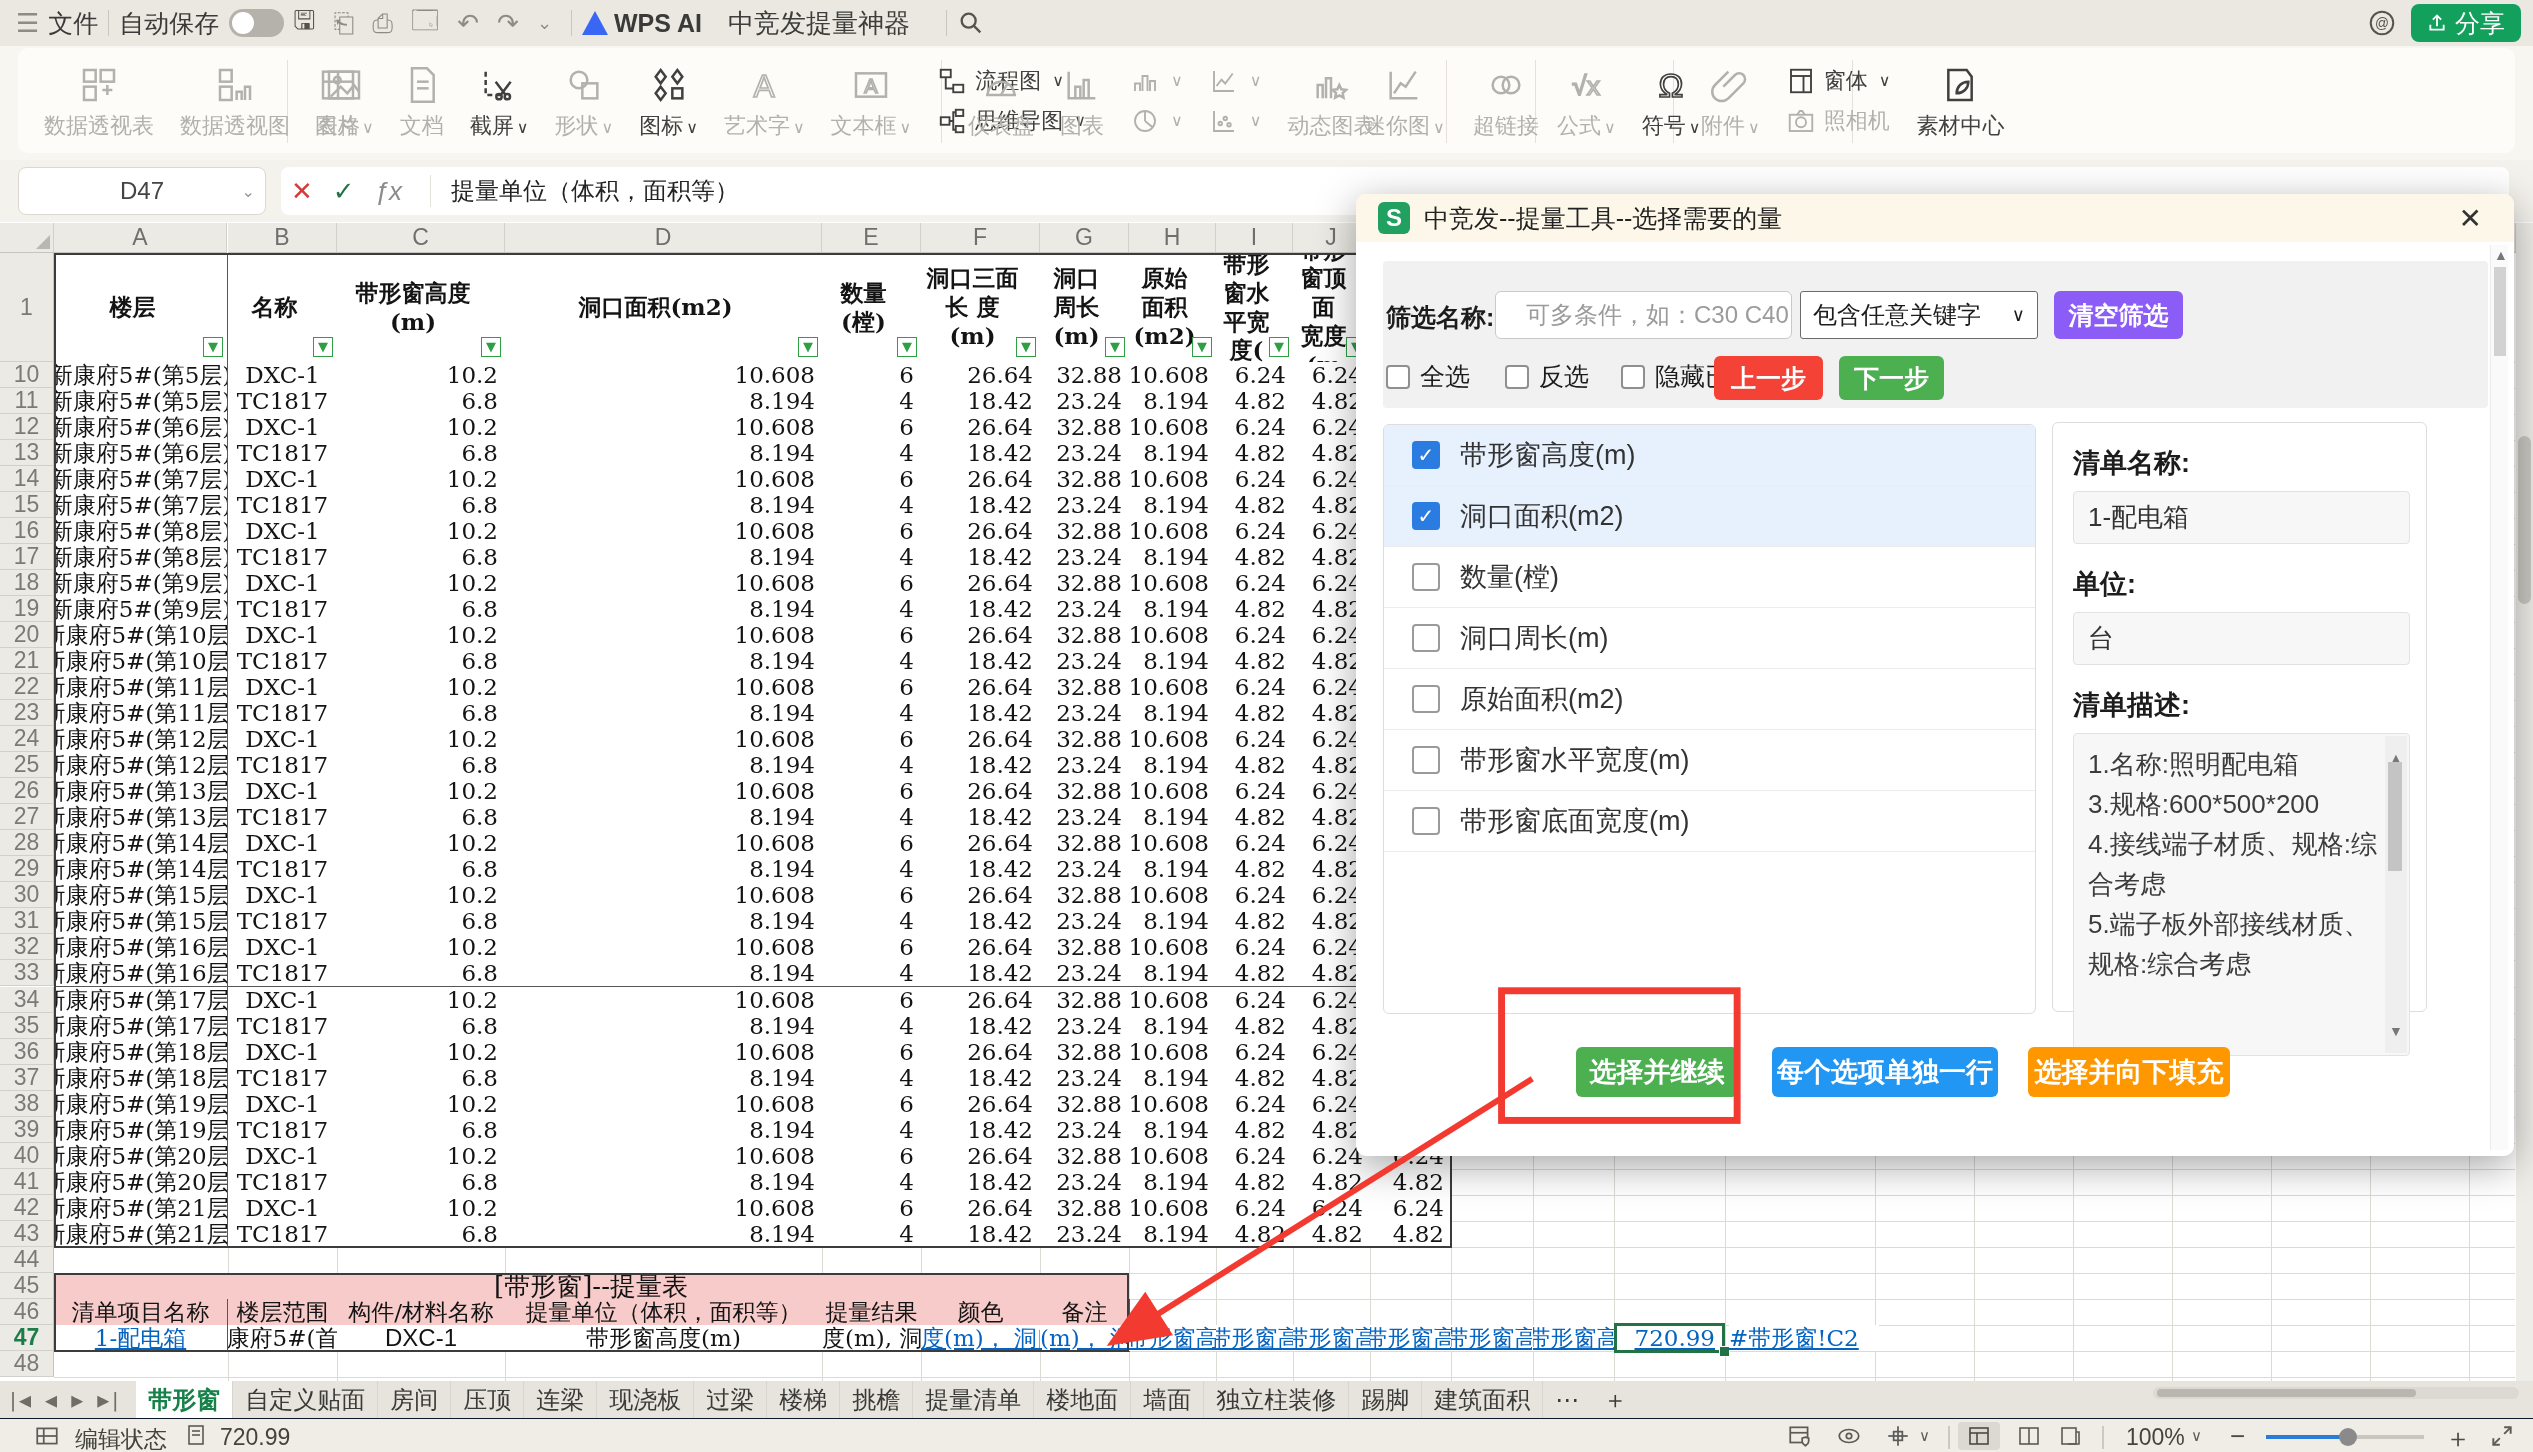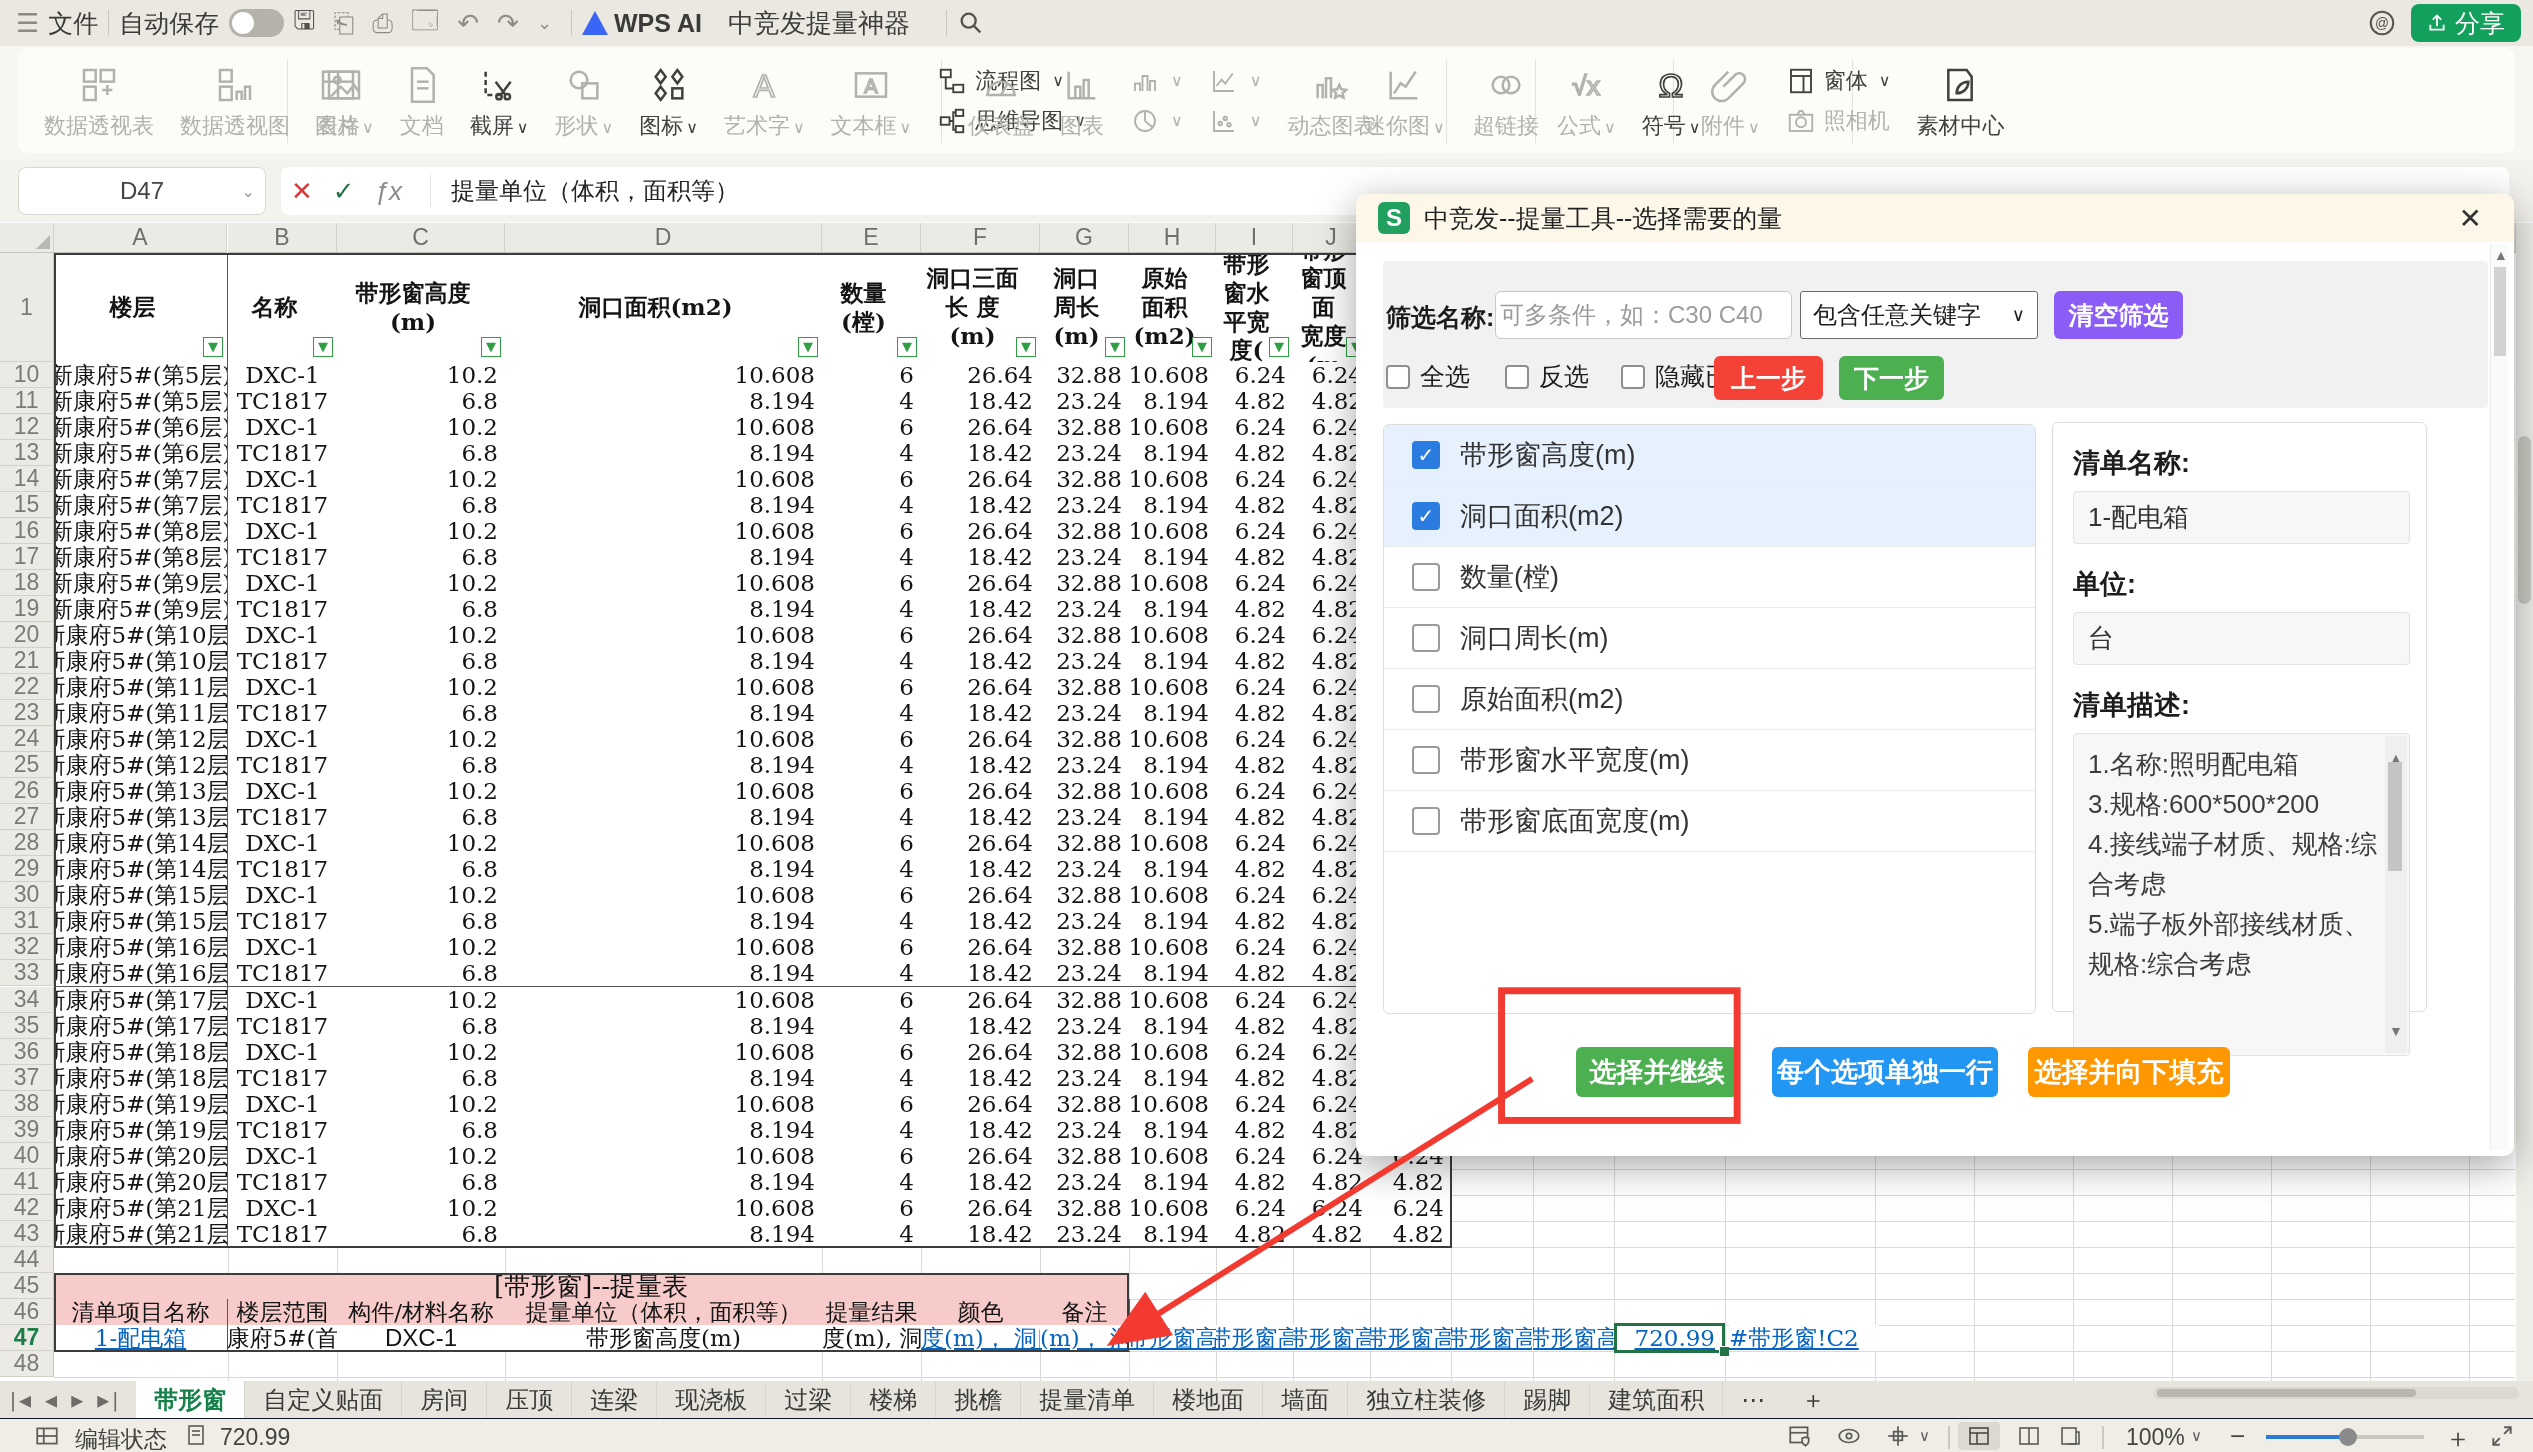--- a/index.html
+++ b/index.html
@@ -62,21 +62,21 @@
   #vthumb { position:absolute; left:2px; top:213px; width:13px; height:168px; background:#c9c7c1; border-radius:7px; }
 
   
   #dialog { position:absolute; left:1356px; top:194px; width:1158px; height:962px; background:#fff; border-radius:10px; box-shadow:0 10px 40px rgba(0,0,0,.35); }
   #dlg-title { position:absolute; left:0; top:0; right:0; height:48px; background:#fdf7e9; border-radius:10px 10px 0 0; display:flex; align-items:center; }
   #dlg-logo { width:32px; height:32px; background:#21a05f; border-radius:6px; color:#fff; font-weight:bold; font-size:24px; display:flex; align-items:center; justify-content:center; margin-left:22px; }
   #dlg-title-text { font-size:25px; color:#222; margin-left:14px; }
   #dlg-close { position:absolute; right:32px; top:8px; font-size:28px; color:#333; }
   #dlg-filterpanel { position:absolute; left:27px; top:67px; width:1105px; height:147px; background:#f1f1f1; border-radius:4px; }
   .dlg-lbl { font-weight:bold; font-size:25px; color:#1c1c1c; }
-  #flt-input { position:absolute; left:139px; top:97px; width:297px; height:48px; background:#fff; border:1px solid #c9c9c9; border-radius:6px; font-size:24px; color:#9b9b9b; display:flex; align-items:center; padding-left:4px; }
+  #flt-input { position:absolute; left:139px; top:97px; width:297px; height:48px; background:#fff; border:1px solid #c9c9c9; border-radius:6px; font-size:24px; color:#9b9b9b; display:flex; align-items:center; padding-left:30px; }
   #flt-select { position:absolute; left:444px; top:97px; width:238px; height:48px; background:#fff; border:1px solid #6b6b6b; border-radius:3px; font-size:24px; color:#1c1c1c; display:flex; align-items:center; padding:0 12px; justify-content:space-between; }
   .btn { display:flex; align-items:center; justify-content:center; color:#fff; font-weight:bold; border-radius:6px; }
   #btn-clear { position:absolute; left:698px; top:97px; width:129px; height:48px; background:#8b5cf6; font-size:25px; }
   .cb { width:24px; height:24px; border:2px solid #8f8f8f; border-radius:4px; background:#fff; }
   .cbrow { position:absolute; display:flex; align-items:center; gap:10px; font-size:25px; color:#1c1c1c; }
   #btn-prev { position:absolute; left:358px; top:162px; width:109px; height:44px; background:#f44336; font-size:25px; }
   #btn-next { position:absolute; left:483px; top:162px; width:105px; height:44px; background:#4caf50; font-size:25px; }
   #dlg-list { position:absolute; left:27px; top:230px; width:653px; height:590px; border:1px solid #ddd; border-radius:6px; overflow:hidden; background:#fff; }
   .opt { height:61px; display:flex; align-items:center; gap:20px; padding-left:28px; border-bottom:1px solid #ececec; font-size:27px; color:#333; }
   .opt.sel { background:#e7f1fd; }
@@ -94,21 +94,21 @@
   #dlg-btn3 { position:absolute; left:672px; top:853px; width:202px; height:50px; background:#ff9800; font-size:27px; }
   #dlg-scroll { position:absolute; right:6px; top:51px; width:18px; bottom:6px; background:#fafafa; border-left:1px solid #ececec; }
   #dlg-scroll .thumb { position:absolute; left:3px; top:22px; width:12px; height:89px; background:#d2d2d2; }
 
   
   #anno { position:absolute; left:0; top:0; width:2533px; height:1452px; pointer-events:none; z-index:50; }
 
   
   #tabbar { position:absolute; left:0; top:1381px; width:2533px; height:37px; background:#e7e4dd; display:flex; align-items:center; }
   .navbtn { color:#6f6d68; font-size:20px; margin:0 7px; font-family:"DejaVu Sans Mono",monospace; }
-  .stab { font-size:24px; color:#3a3a38; padding:0 18px; height:37px; display:flex; align-items:center; border-right:1px solid #d8d5ce; white-space:nowrap; }
+  .stab { font-size:24px; color:#3a3a38; padding:0 12px; height:37px; display:flex; align-items:center; border-right:1px solid #d8d5ce; white-space:nowrap; }
   .stab.active { background:#fff; color:#168149; font-weight:bold; }
   #hscroll { position:absolute; left:2153px; top:6px; width:366px; height:12px; background:#dcd9d2; border-radius:6px; }
   #hthumb { position:absolute; left:4px; top:2px; width:259px; height:8px; background:#b9b6af; border-radius:4px; }
 
   
   #statusbar { position:absolute; left:0; top:1418px; width:2533px; height:35px; background:#f0ede7; border-top:1px solid #0f172a; font-size:23px; color:#44443f; }
   .sic { position:absolute; top:4px; color:#5b5b57; }
   .viewbox { position:absolute; top:3px; width:42px; height:28px; display:flex; align-items:center; justify-content:center; color:#5b5b57; border-radius:4px; }
   #zoomtrack { position:absolute; left:2266px; top:16px; width:158px; height:4px; background:#c9c6c0; }
   #zoomfill { position:absolute; left:0; top:0; width:79px; height:4px; background:#2b7cd8; }

